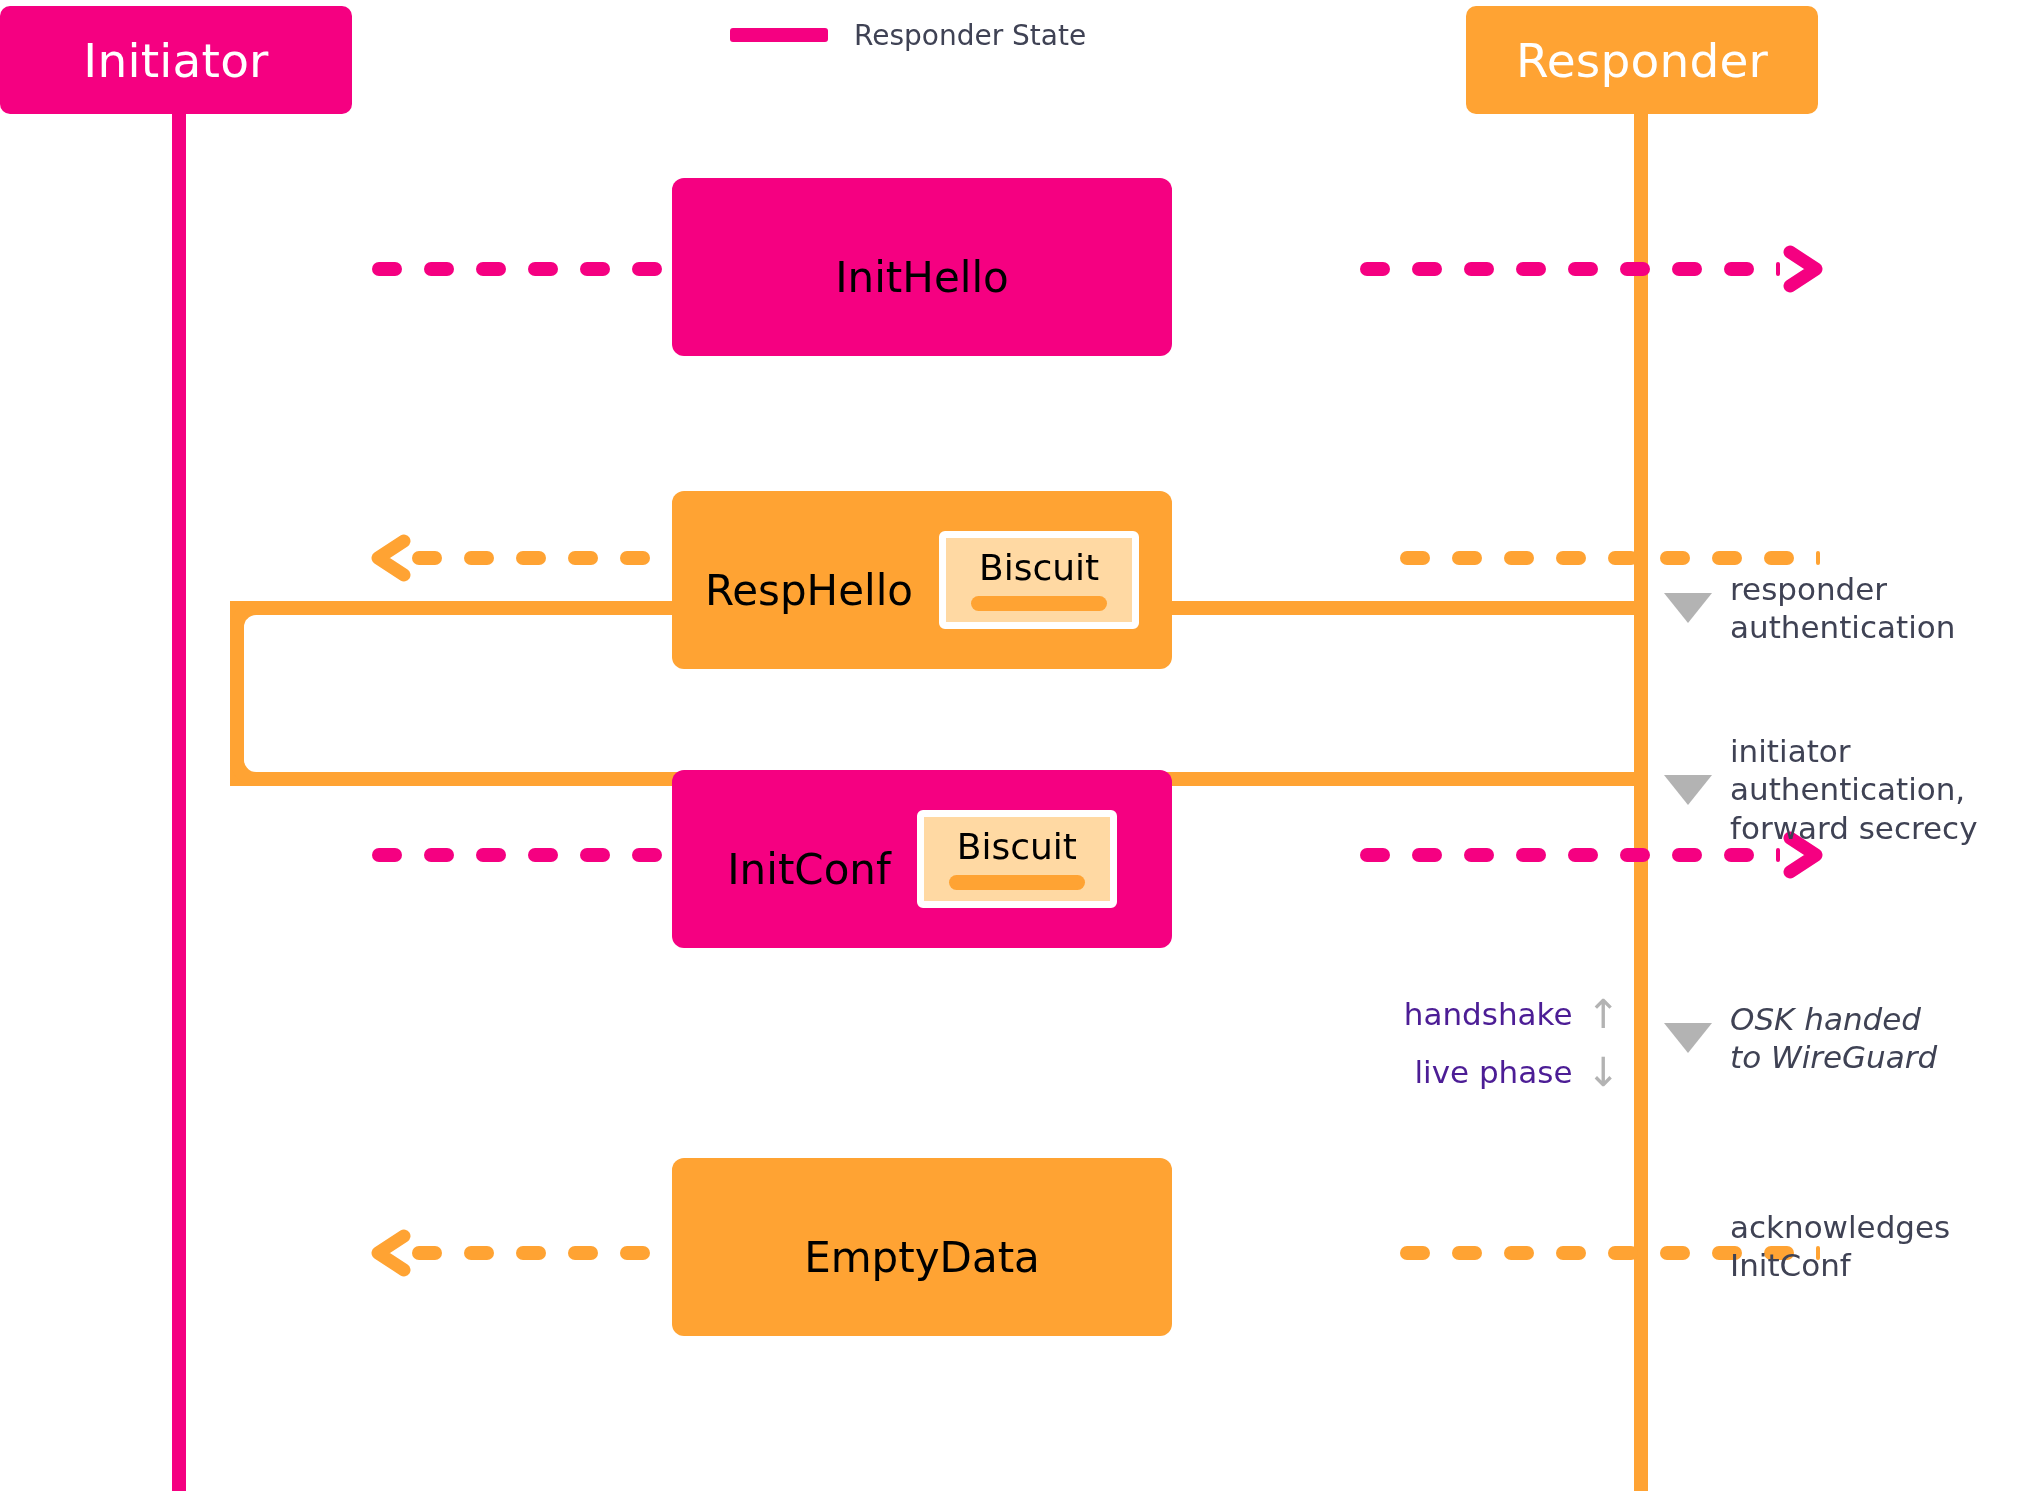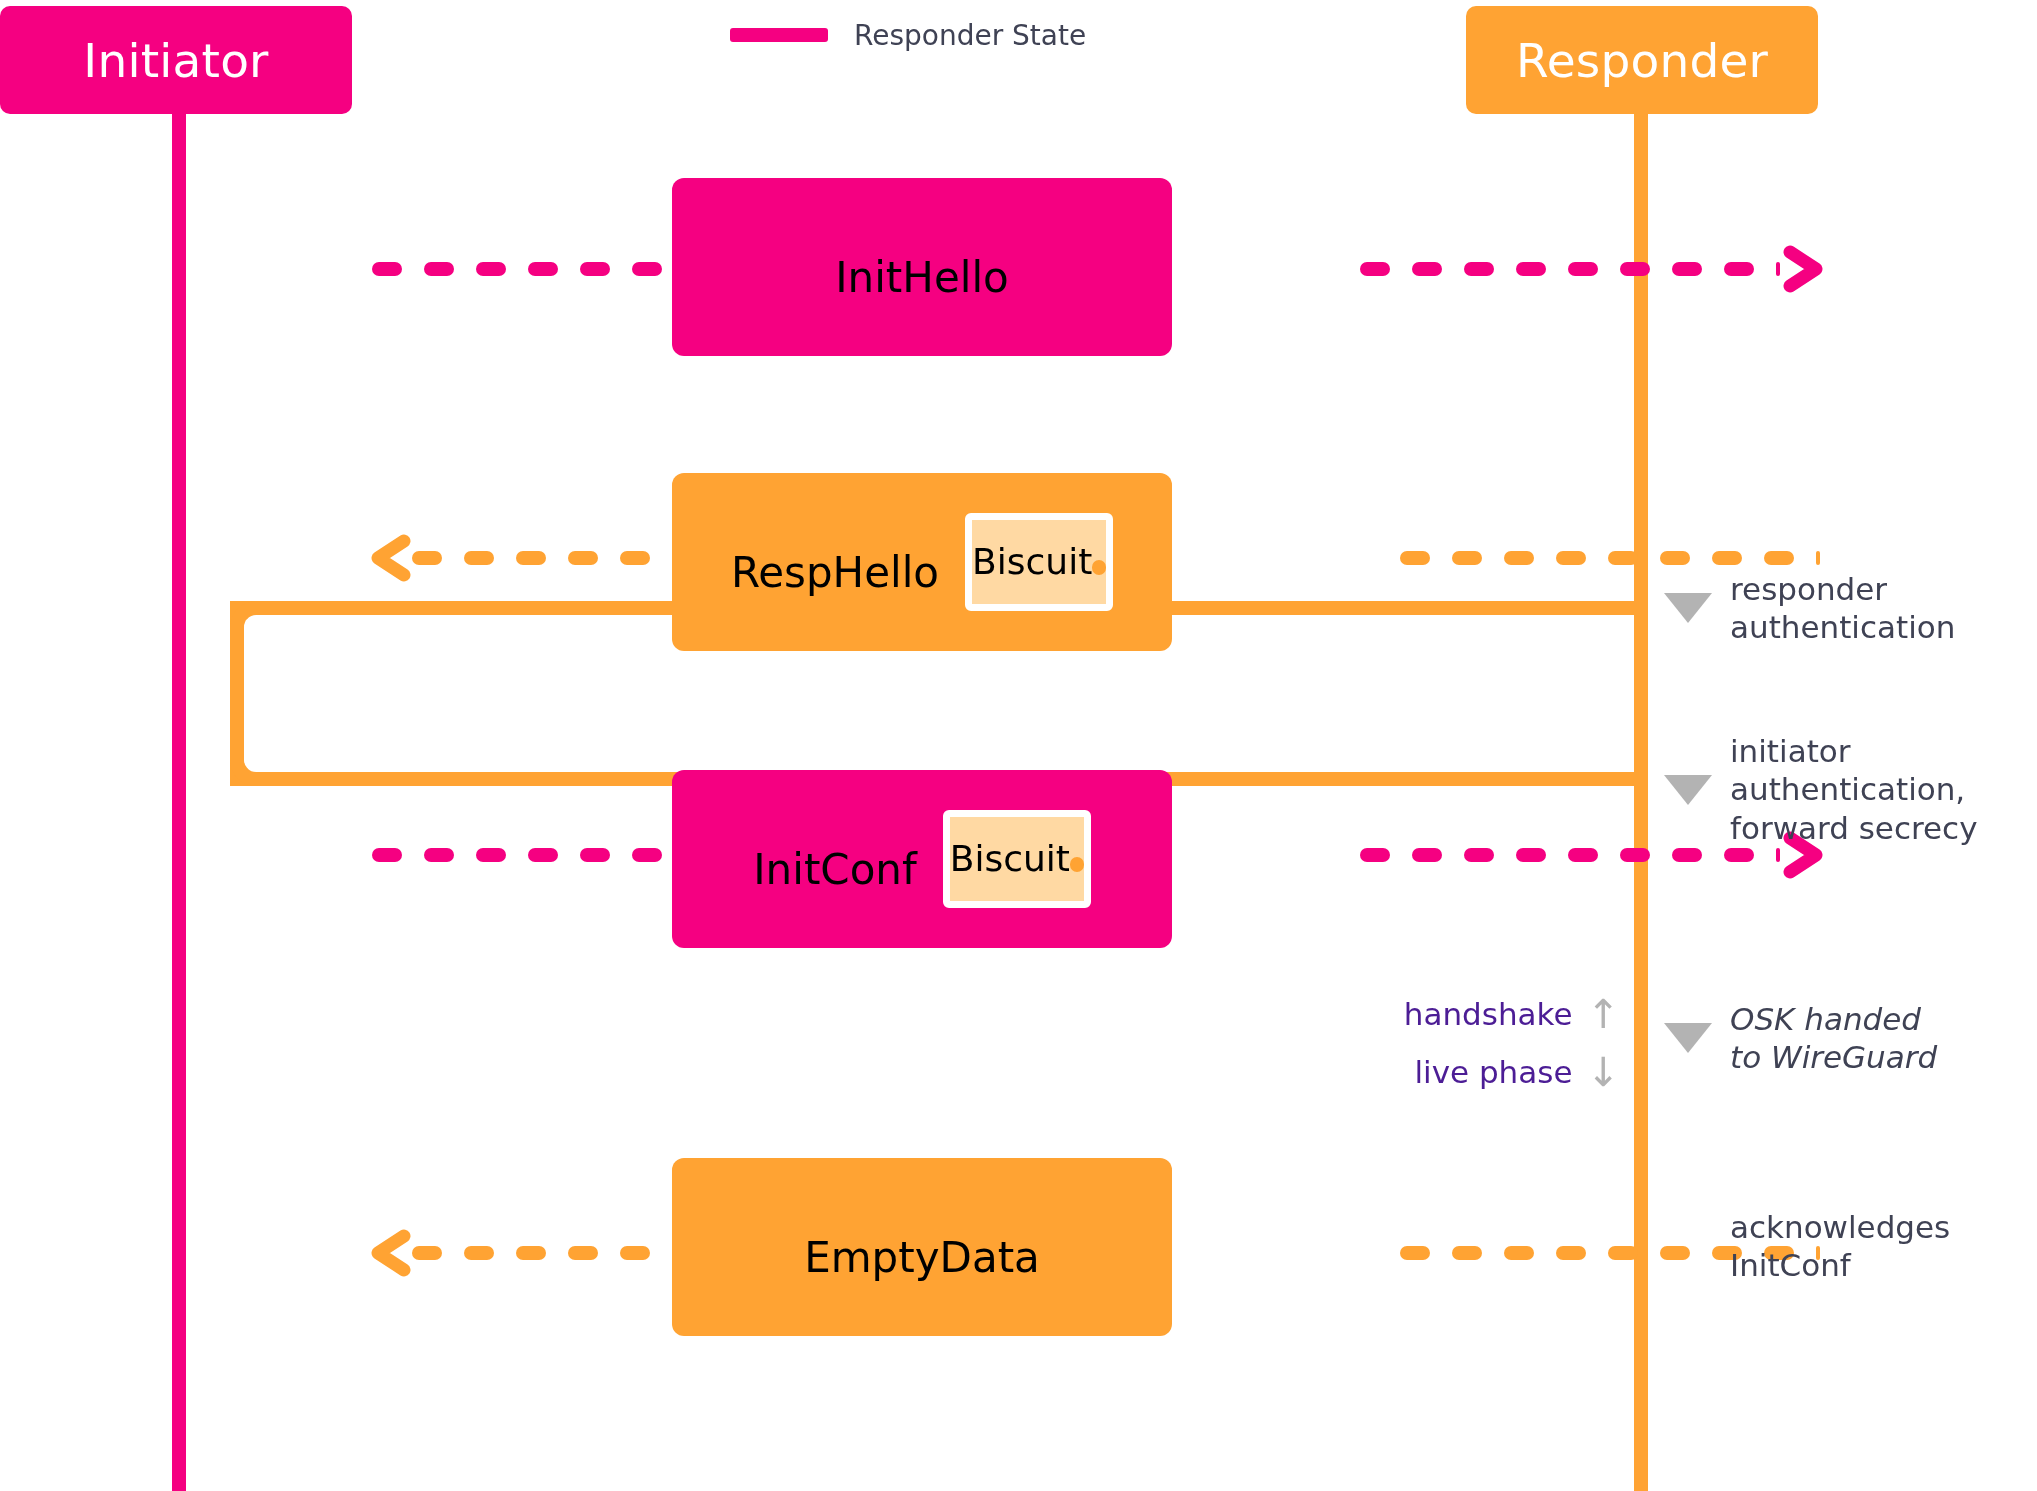--- a/index.html
+++ b/index.html
@@ -27,22 +27,22 @@
   .legend-swatch.orange{background:var(--orange);}
   .legend-label{font-size:28px;color:#3f4254;white-space:nowrap;}
 
   
   .msgbox{position:absolute;border-radius:12px;display:flex;align-items:center;
           justify-content:center;height:178px;width:500px;left:672px;}
   .msgbox .title{font-size:42px;color:#000;white-space:nowrap;margin-top:20px;}
   .msgbox.pink{background:var(--pink);}
   .msgbox.orange{background:var(--orange);}
 
-  .biscuit{width:148px;height:98px;background:#ffd9a3;border:7px solid #fff;
-           border-radius:6px;margin-left:26px;display:flex;flex-direction:row;
+  .biscuit{width:200px;height:98px;background:#ffd9a3;border:7px solid #fff;
+           border-radius:6px;margin-left:26px;display:flex;flex-direction:column;
            align-items:center;justify-content:center;box-sizing:border-box;}
   .biscuit .btext{font-size:36px;color:#000;line-height:1;}
   .biscuit .bbar{width:136px;height:15px;border-radius:8px;background:var(--orange);margin-top:10px;}
 
   
   .dash{position:absolute;height:14px;}
   .dash .seg{position:absolute;top:0;height:14px;border-radius:7px;}
   .dash.pink .seg{background:var(--pink);}
   .dash.orange .seg{background:var(--orange);}
 
@@ -188,21 +188,21 @@
     <div class="vbar" style="left:230px;top:601px;height:185px;"></div>
     <div class="hbar" style="left:244px;top:772px;width:1400px;"></div>
     <div class="corner" style="left:230px;top:601px;border-right:none;border-bottom:none;border-top-left-radius:26px;width:14px;height:14px;"></div>
     <div class="corner" style="left:230px;top:758px;border-right:none;border-top:none;border-bottom-left-radius:26px;width:14px;height:14px;"></div>
   </div>
 
   <div class="msgbox pink" style="top:178px;">
     <span class="title">InitHello</span>
   </div>
 
-  <div class="msgbox orange" style="top:473px;">
+  <div class="msgbox orange" style="top:491px;">
     <span class="title">RespHello</span>
     <span class="biscuit">
       <span class="btext">Biscuit</span>
       <span class="bbar"></span>
     </span>
   </div>
 
   <div class="msgbox pink" style="top:770px;">
     <span class="title">InitConf</span>
     <span class="biscuit">

